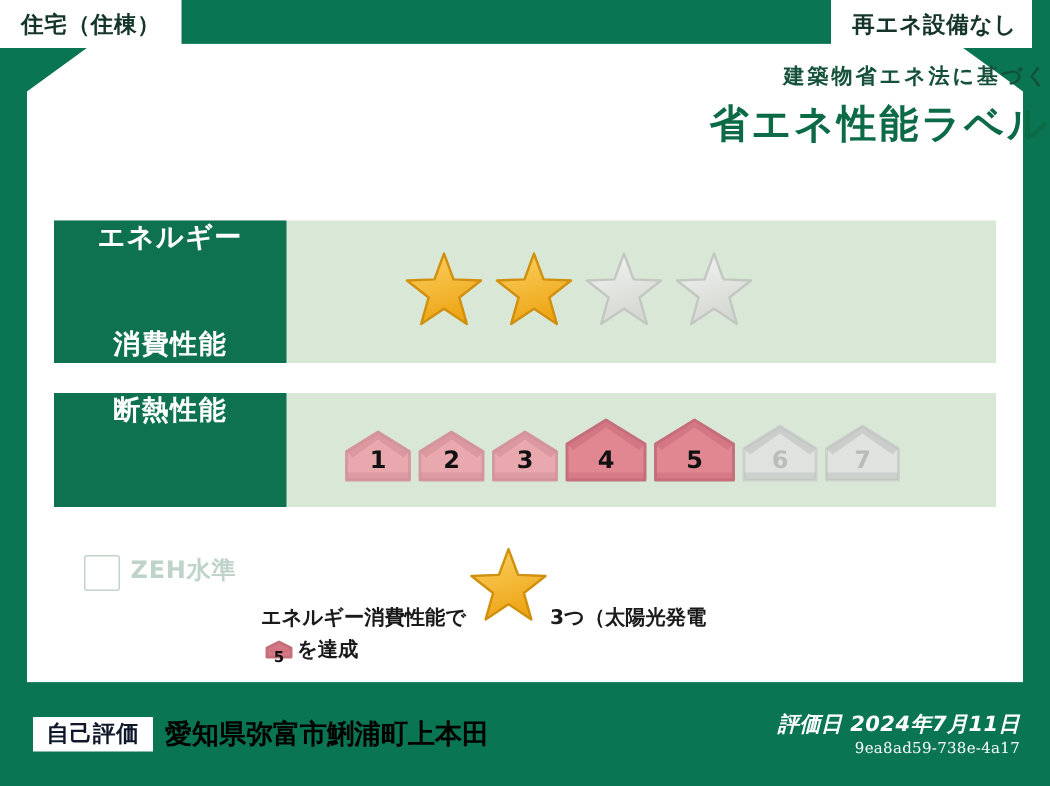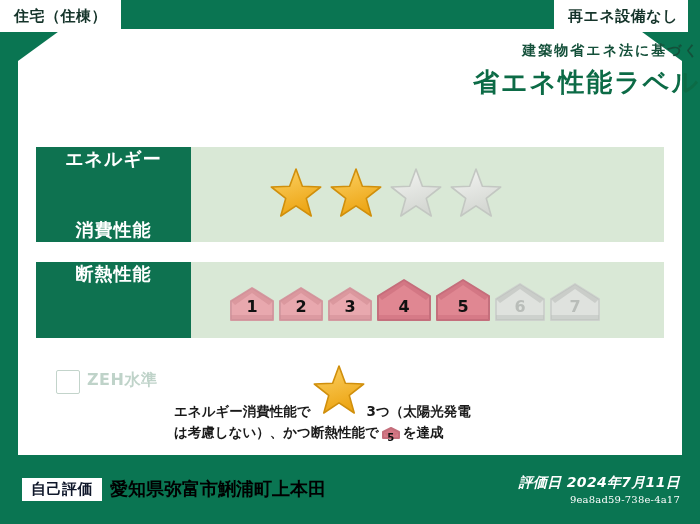--- a/index.html
+++ b/index.html
@@ -245,21 +245,21 @@
   <div class="zeh-desc">
     <span>エネルギー消費性能で</span><span class="inline-star" id="inline-star"><svg class="star" viewBox="0 0 100 100" width="15" height="15">
           <defs>
             <linearGradient id="sg99_15" x1="0" y1="0" x2="0.35" y2="1">
               <stop offset="0%" stop-color="#fcd266"></stop>
               <stop offset="100%" stop-color="#eda616"></stop>
             </linearGradient>
           </defs>
           <polygon points="50.0,2.0 61.8,33.8 95.7,35.2 69.0,56.2 78.2,88.8 50.0,70.0 21.8,88.8 31.0,56.2 4.3,35.2 38.2,33.8" fill="url(#sg99_15)" stroke="#d08f0c" stroke-width="3" stroke-linejoin="round"></polygon>
         </svg></span><span>3つ（太陽光発電</span><br>
-    <span>は考慮しない）、かつ断熱性能で</span><span class="inline-house" id="inline-house"><svg width="20" height="16" viewBox="0 0 20 16">
+    <span class="inline-house" id="inline-house"><svg width="20" height="16" viewBox="0 0 20 16">
           <polygon points="2,13 2,7 10,3 18,7 18,13" fill="#e08792" stroke="#c4707d" stroke-width="2" stroke-linejoin="round"></polygon>
           <polygon points="2,7 10,3 18,7 14,11 10,8 6,11" fill="#c96a79" opacity="0.55"></polygon>
           <rect x="2" y="8" width="16" height="5" fill="#c96a79" opacity="0.45"></rect>
         </svg><span class="ihn">5</span></span><span>を達成</span>
   </div>
 </div>
 
 <div class="foot-left">
   <span class="self-badge">自己評価</span>
   <span class="addr">愛知県弥富市鯏浦町上本田</span>

